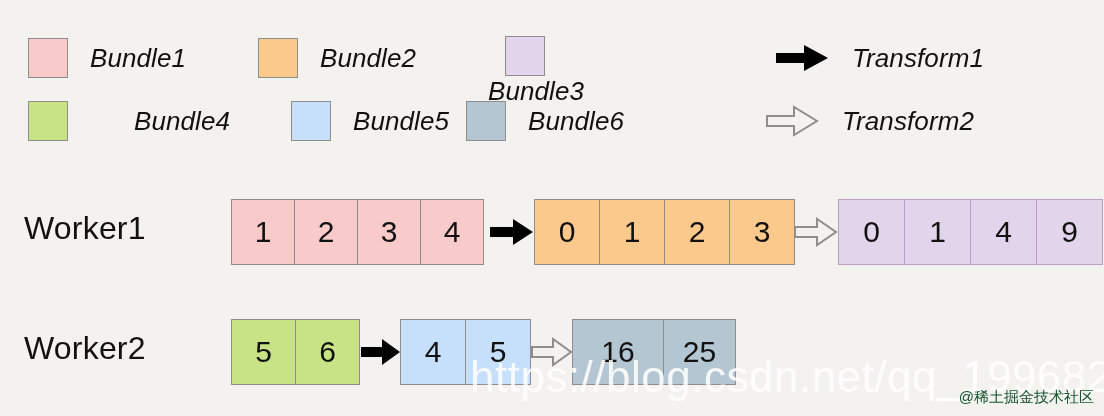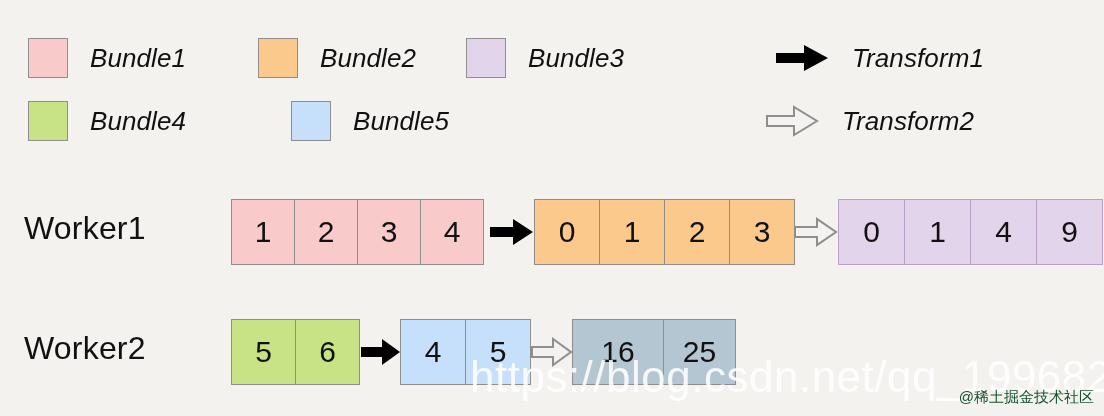--- a/index.html
+++ b/index.html
@@ -135,44 +135,48 @@
   <div class="legend-entry" style="left:28px; top:36px;">
     <span class="legend-swatch" style="background:#f9caca;"></span>
     <span class="legend-label">Bundle1</span>
   </div>
 
   <div class="legend-entry" style="left:258px; top:36px;">
     <span class="legend-swatch" style="background:#fbc98b;"></span>
     <span class="legend-label">Bundle2</span>
   </div>
 
-  <div class="legend-entry" style="left:466px; top:36px;">
+  <div class="legend-entry" style="left:466px; top:36px;flex-direction:column;">
     <span class="legend-swatch" style="background:#e2d4ea;"></span>
     <span class="legend-label">Bundle3</span>
   </div>
 
   <div class="legend-entry" style="left:774px; top:36px;">
     <span class="legend-arrow-slot">
       <svg width="56" height="32" viewBox="0 0 56 32" aria-hidden="true">
         <path d="M2 11 H30 V3 L54 16 L30 29 V21 H2 Z" fill="#000000"></path>
       </svg>
     </span>
     <span class="legend-label">Transform1</span>
   </div>
 
-  <div class="legend-entry" style="left:28px; top:99px;">
+  <div class="legend-entry" style="left:28px; top:99px;gap:44px;">
     <span class="legend-swatch" style="background:#c8e386;"></span>
     <span class="legend-label">Bundle4</span>
   </div>
 
   <div class="legend-entry" style="left:258px; top:99px;padding-left:33px;">
     <span class="legend-swatch" style="background:#c6e0fb;"></span>
     <span class="legend-label">Bundle5</span>
   </div>
 
+  <div class="legend-entry" style="left:466px; top:99px;">
+    <span class="legend-swatch" style="background:#b4c6d2;"></span>
+    <span class="legend-label">Bundle6</span>
+  </div>
 
   <div class="legend-entry" style="left:764px; top:99px;">
     <span class="legend-arrow-slot">
       <svg width="56" height="34" viewBox="0 0 56 34" aria-hidden="true">
         <path d="M3 12 H30 V3 L53 17 L30 31 V22 H3 Z" fill="#f4f2ee" stroke="#8e8e8e" stroke-width="2" stroke-linejoin="miter"></path>
       </svg>
     </span>
     <span class="legend-label">Transform2</span>
   </div>
 </div>

